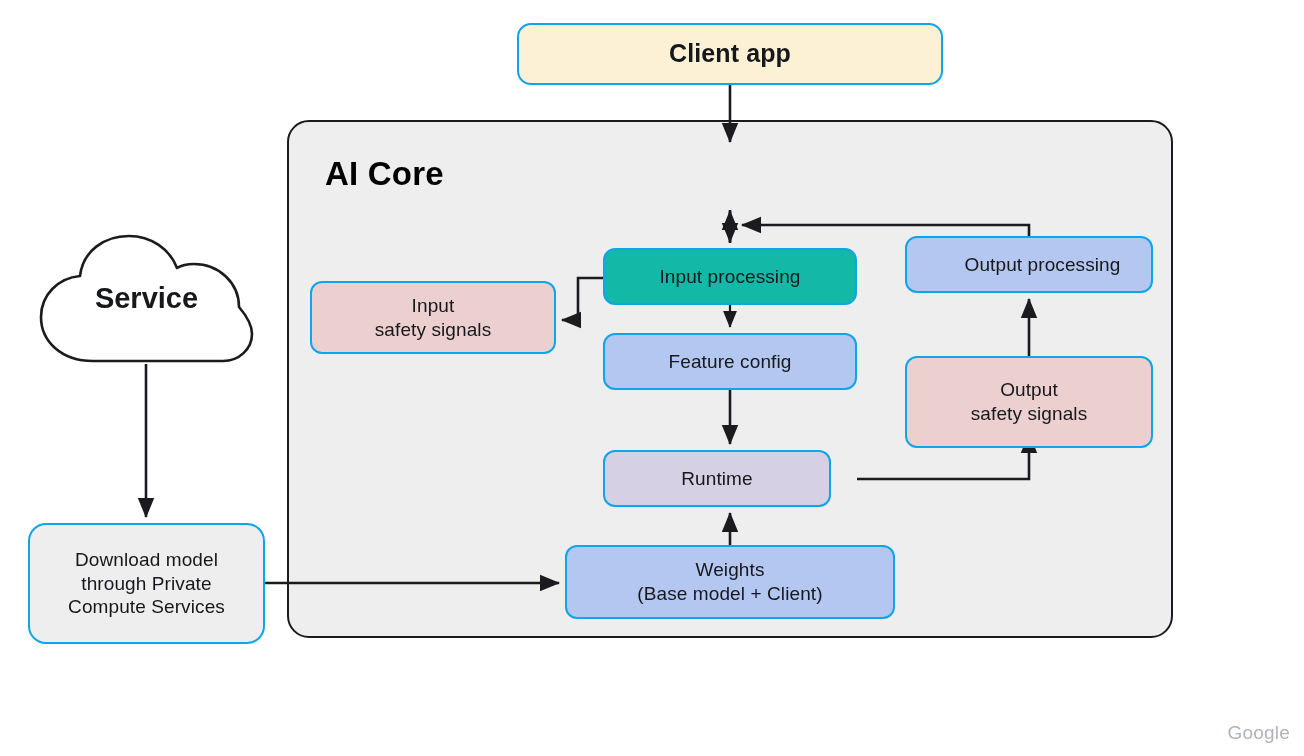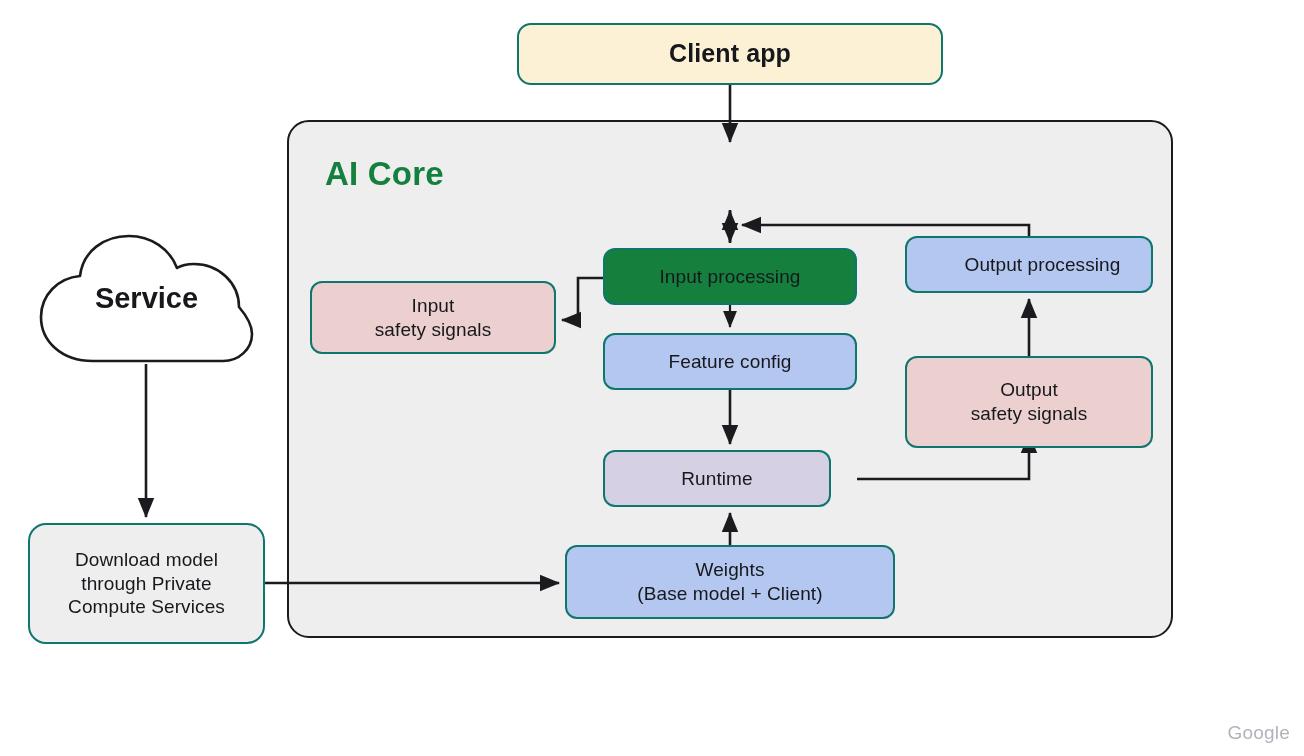--- a/index.html
+++ b/index.html
@@ -20,21 +20,21 @@
     overflow: hidden;
   }
   
   .node {
     position: absolute;
     box-sizing: border-box;
     display: flex;
     align-items: center;
     justify-content: flex-end;
     text-align: center;
-    border: 2px solid #0f766e;
+    border: 2px solid #0ea5e9;
     border-radius: 12px;
     color: #17181c;
     line-height: 1.25;
     white-space: pre-line;
     letter-spacing: 0.1px;
   }
   .node .lbl { display: block; width: 100%; padding: 0 6px; }
 
   
   #ai-core-container {
@@ -47,21 +47,21 @@
     background: #eeeeee;
     border: 2px solid #1b1b1f;
     border-radius: 22px;
   }
   #ai-core-title {
     position: absolute;
     left: 325px;
     top: 155px;
     font-size: 33px;
     font-weight: 700;
-    color: #15803d;
+    color: #000000;
     letter-spacing: 0.2px;
   }
 
   
   #client-app {
     left: 517px; top: 23px; width: 426px; height: 62px;
     background: #fcf1d5;
     font-size: 25px; font-weight: 700;
     border-radius: 14px;
   }
@@ -200,21 +200,21 @@
                C215,116 202,128 186,128 Z" fill="#ffffff" stroke="#1b1b1f" stroke-width="2.6" stroke-linejoin="round"></path>
     </svg>
   </div>
   <div id="service-label">Service</div>
 
   <div class="node" id="client-app" style="background: rgb(252, 241, 213);">
     <span class="lbl">Client app</span>
   </div>
 
 
-  <div class="node" id="input-processing" style="background: #15803d;">
+  <div class="node" id="input-processing" style="background: #14b8a6;">
     <span class="lbl">Input processing</span>
   </div>
 
   <div class="node" id="feature-config" style="background: rgb(180, 199, 240);">
     <span class="lbl">Feature config</span>
   </div>
 
   <div class="node" id="runtime" style="background: rgb(213, 208, 228);">
     <span class="lbl">Runtime</span>
   </div>

